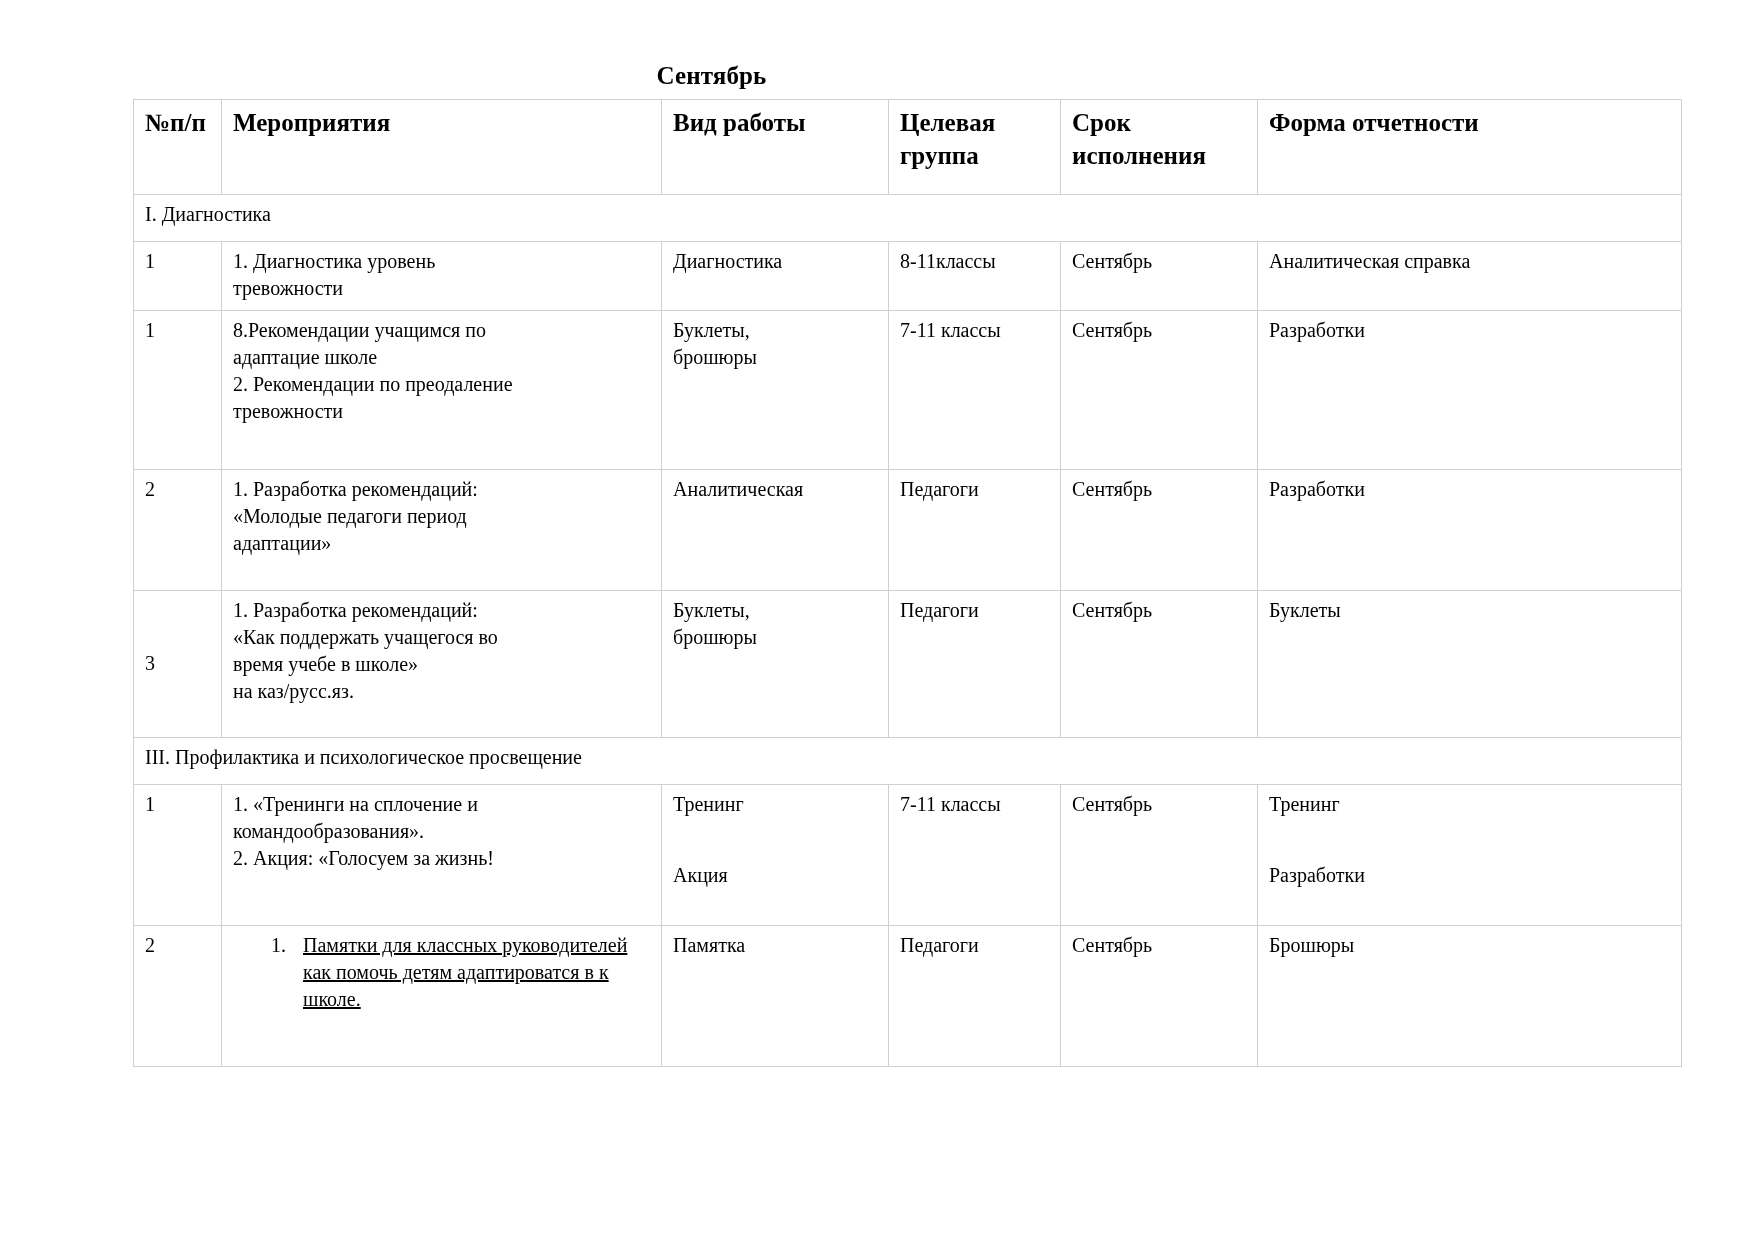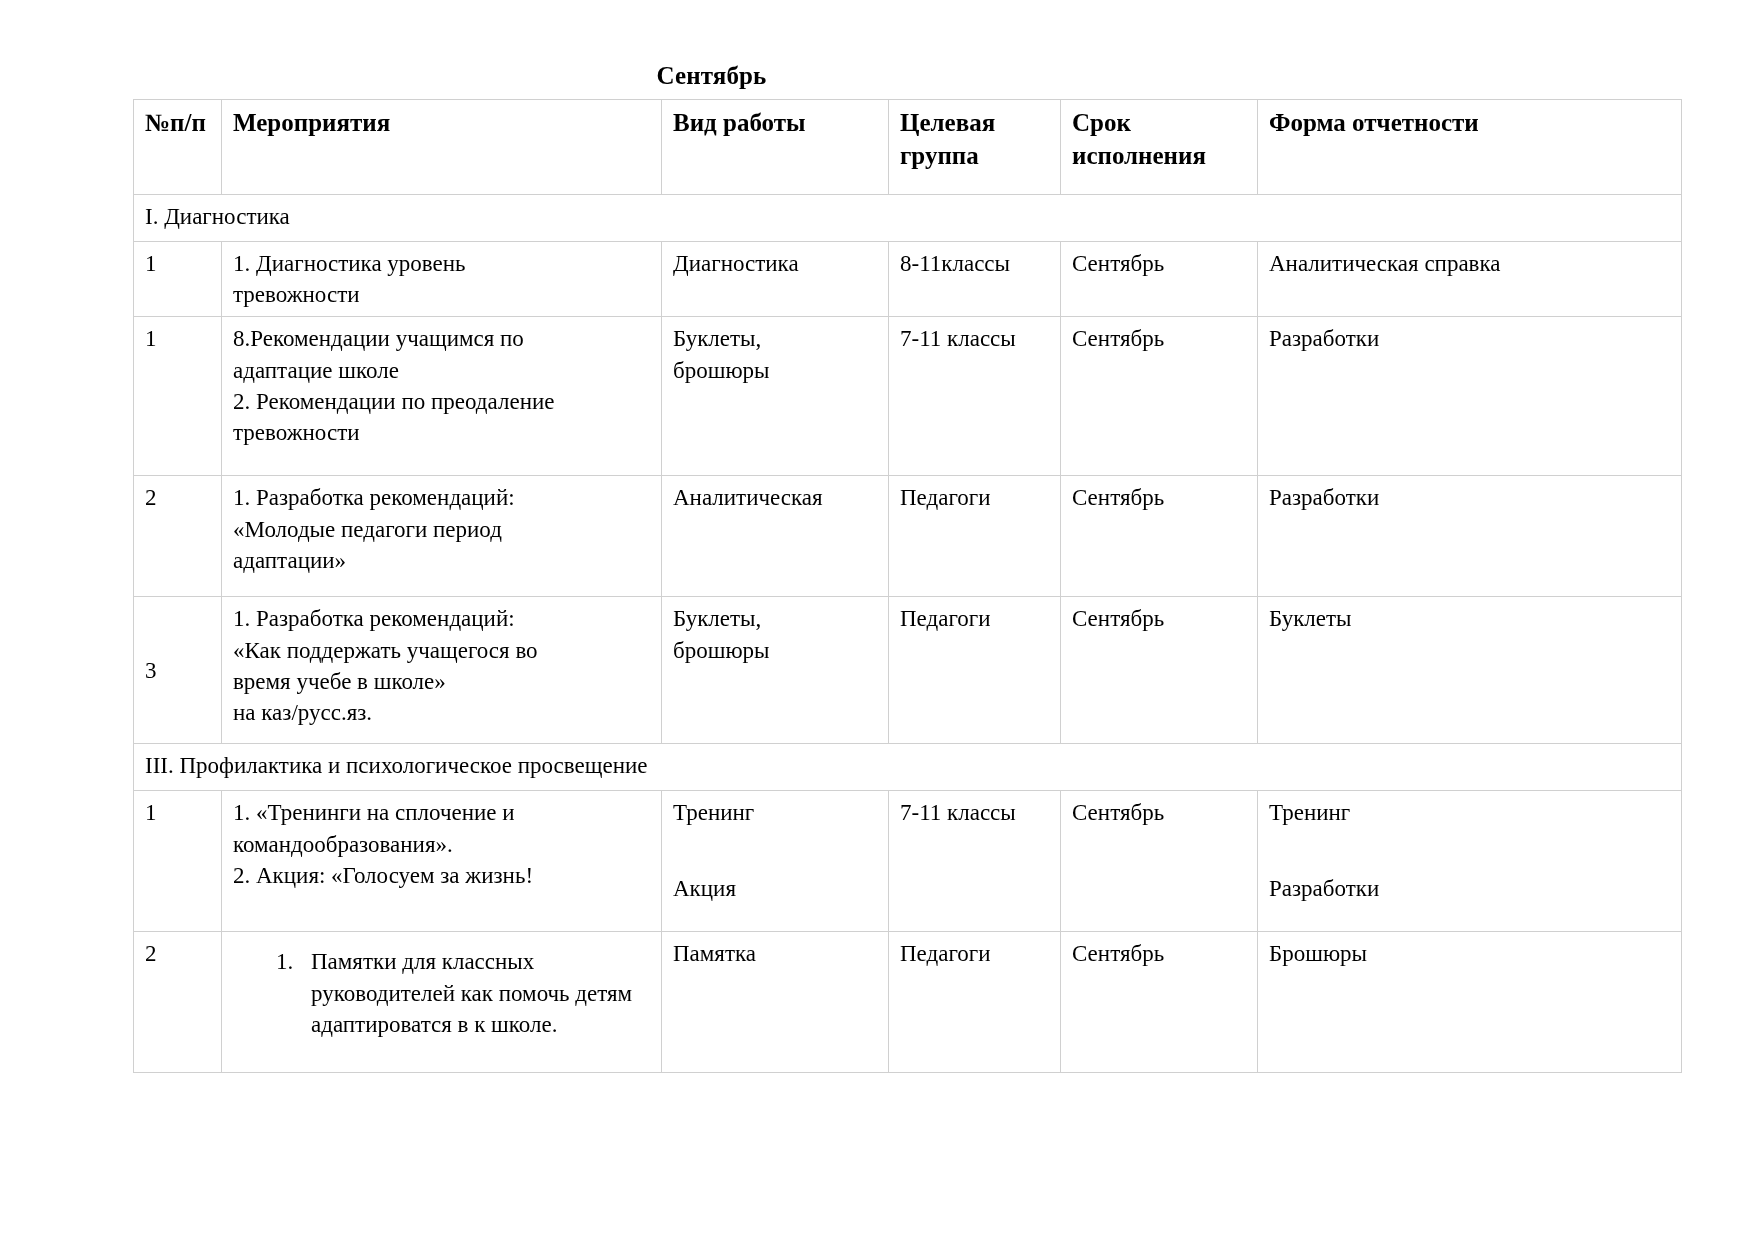--- a/index.html
+++ b/index.html
@@ -40,21 +40,21 @@
   table.plan col.c-kind   { width: 227px; }
   table.plan col.c-group  { width: 172px; }
   table.plan col.c-term   { width: 197px; }
   table.plan col.c-report { width: 424px; }
 
   table.plan th,
   table.plan td {
     border: 1px solid #d0d0d0;
     vertical-align: top;
     padding: 6px 9px 6px 11px;
-    font-size: 23px;
+    font-size: 20px;
     line-height: 1.36;
     font-weight: normal;
     text-align: left;
   }
   table.plan thead th {
     text-align: left;
     font-weight: bold;
     height: 82px;
     vertical-align: top;
     padding-top: 6px;
@@ -80,23 +80,24 @@
     vertical-align: middle;
   }
   .r-h1 td { height: 56px; }
   .r-h2 td { height: 146px; }
   .r-h3 td { height: 108px; }
   .r-h4 td { height: 134px; }
   .r-h5 td { height: 128px; }
   .r-h6 td { height: 128px; }
 
   ol.inner-list {
-    margin: 8px;
+    margin: 0;
     padding: 0 0 0 58px;
     list-style-position: outside;
+    text-decoration: underline;
   }
   ol.inner-list li {
     padding-left: 12px;
   }
   .spacer-line { display: block; height: 44px; }
 </style>
 </head>
 <body>
 
 <div class="page">

